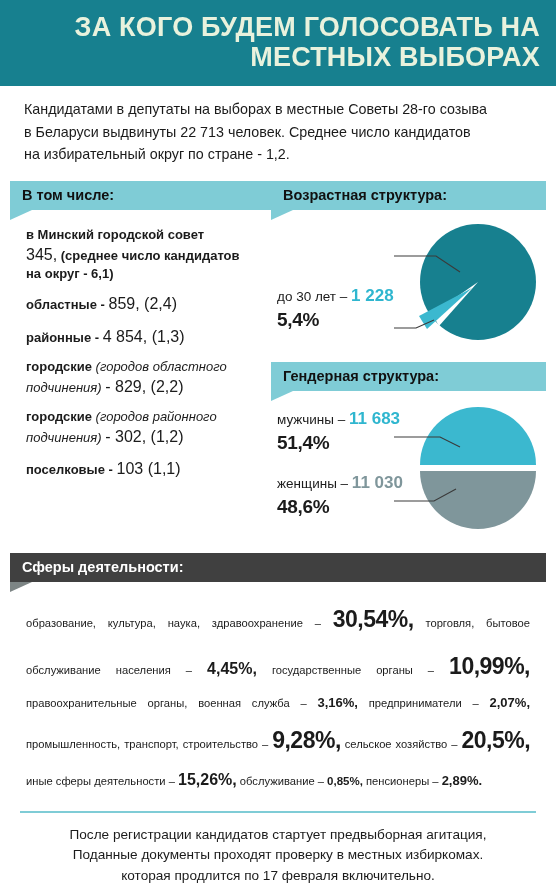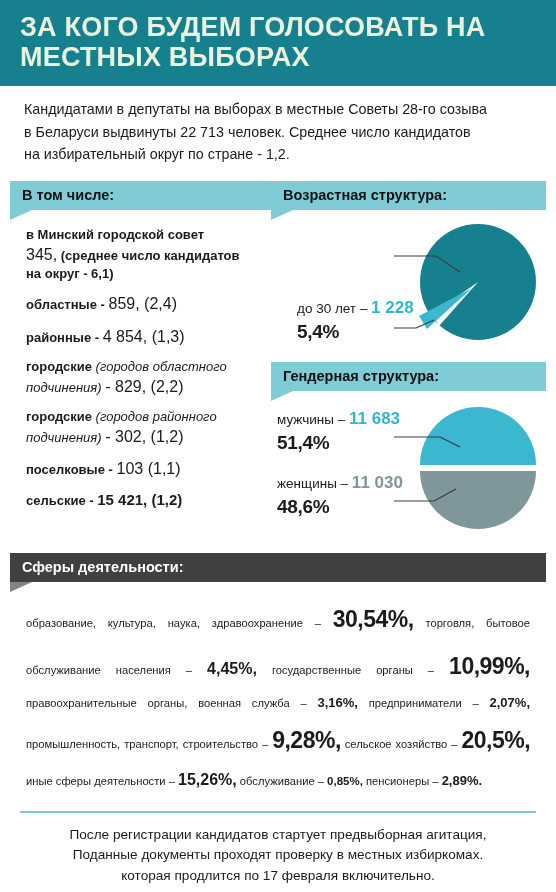--- a/index.html
+++ b/index.html
@@ -10,20 +10,21 @@
     color:#1b1b1b;
     overflow:hidden;
     position:relative;
   }
   .page{width:556px;height:892px;position:relative;box-sizing:border-box;}
 
   
   .masthead{
     background:#17808f;
     padding:12px 16px 14px 20px;
+    text-align:right;
   }
   .masthead h1{
     margin:0;
     color:#e9f2dd;
     font-size:27px;
     line-height:1.12;
     font-weight:bold;
     letter-spacing:.2px;
     text-transform:uppercase;
   }
@@ -175,24 +176,20 @@
           <b>городские</b>
           <i>(городов районного подчинения)</i>
           <span class="big">- 302, (1,2)</span>
         </div>
 
         <div class="row">
           <b>поселковые -</b>
           <span class="big">103 (1,1)</span>
         </div>
 
-        <div class="row">
-          <b>сельские -</b>
-          <span class="big2">15 421, (1,2)</span>
-        </div>
 
       </div>
     </div>
 
     <div class="col-right">
 
       <div class="tabhead teal">Возрастная структура:</div>
       <div class="chartblock">
         <svg width="148" height="142" viewBox="0 0 148 142">
 
@@ -200,21 +197,21 @@
 
           <path d="M84 66 L45 110 L38 98 Z" fill="#ffffff"></path>
 
           <path d="M78 72 L33 113 L25 100 Z" fill="#3bb8cf"></path>
 
           <path d="M0 40 L42 40 L66 56" fill="none" stroke="#3a3a3a" stroke-width="1.1"></path>
           <path d="M0 112 L22 112 L40 104" fill="none" stroke="#3a3a3a" stroke-width="1.1"></path>
         </svg>
 
 
-        <div class="lbl" style="left:6px;top:88px;margin-left:20px;">
+        <div class="lbl" style="left:6px;top:76px;">
           <span>до 30 лет –</span>
           <span class="num cy">1 228</span>
           <span class="pct">5,4%</span>
         </div>
       </div>
 
       <div class="tabhead teal">Гендерная структура:</div>
       <div class="chartblock" style="height:148px;">
         <svg width="148" height="142" viewBox="0 0 148 142">
           <path d="M84 68 m-58 0 a58 58 0 0 1 116 0 Z" fill="#3bb8cf"></path>

